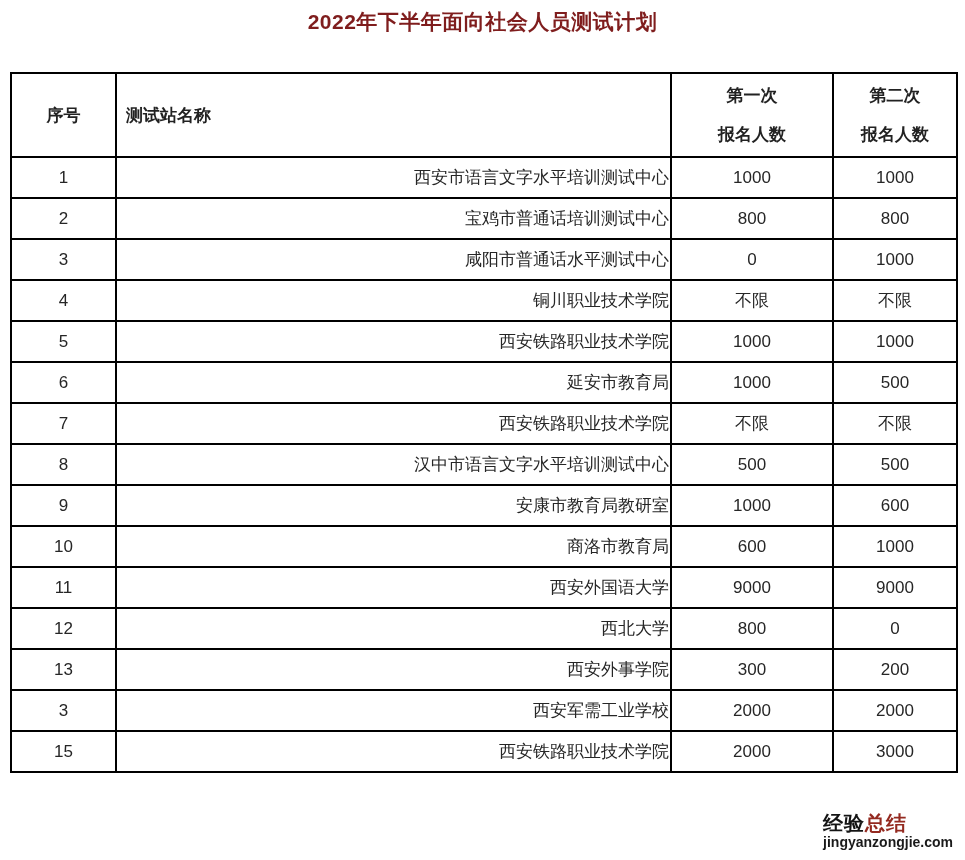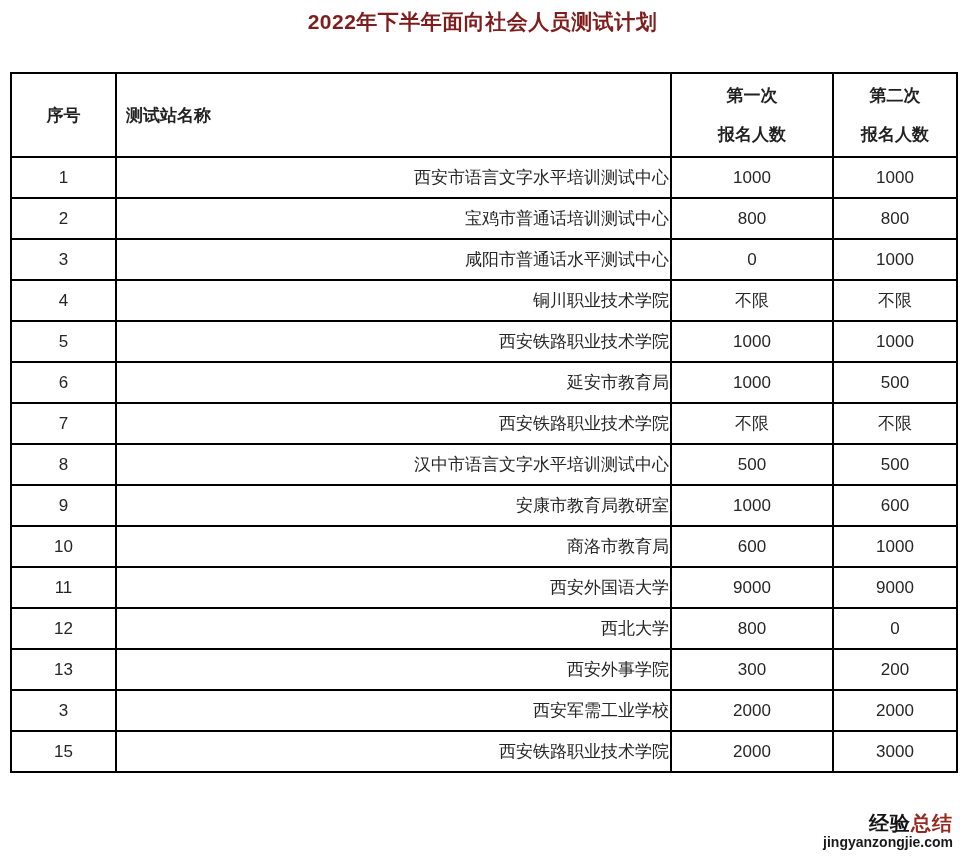--- a/index.html
+++ b/index.html
@@ -70,21 +70,20 @@
   .note {
     margin: 19px 0 0 10px;
     font-size: 19px;
     color: #3a3a3a;
   }
 
   .watermark {
     position: absolute;
     right: 12px;
     bottom: 10px;
-    text-align: right;
     line-height: 1.05;
   }
   .wm-line1 {
     font-size: 20px;
     font-weight: 700;
     color: #141414;
     letter-spacing: 1px;
   }
   .wm-line2 {
     font-size: 14px;

